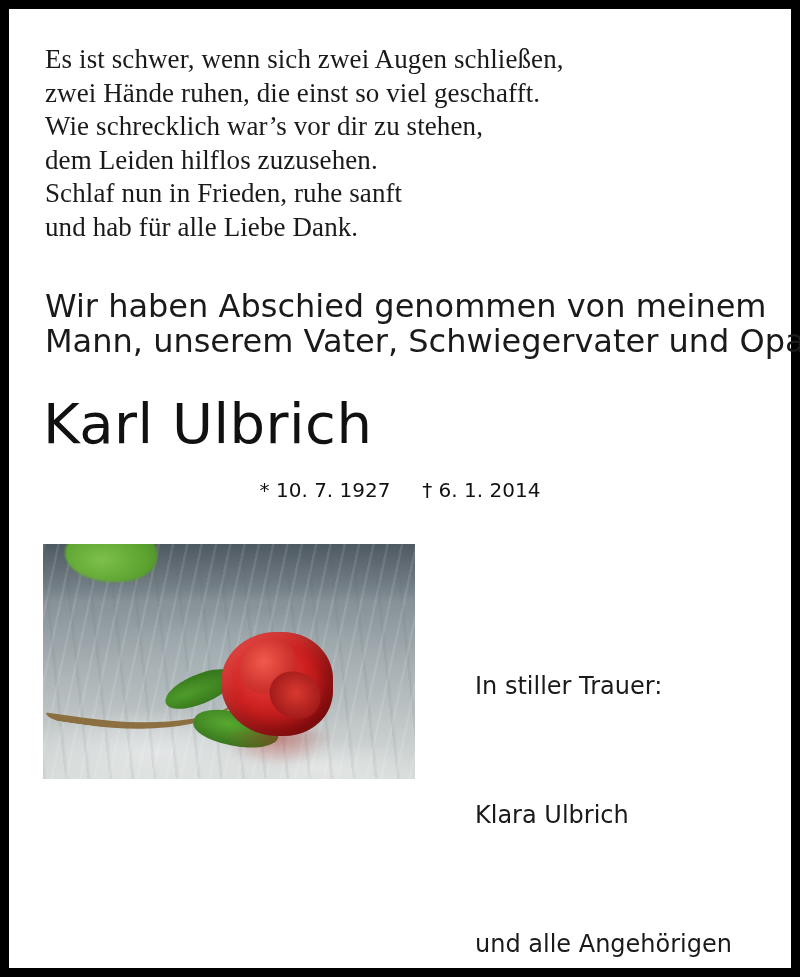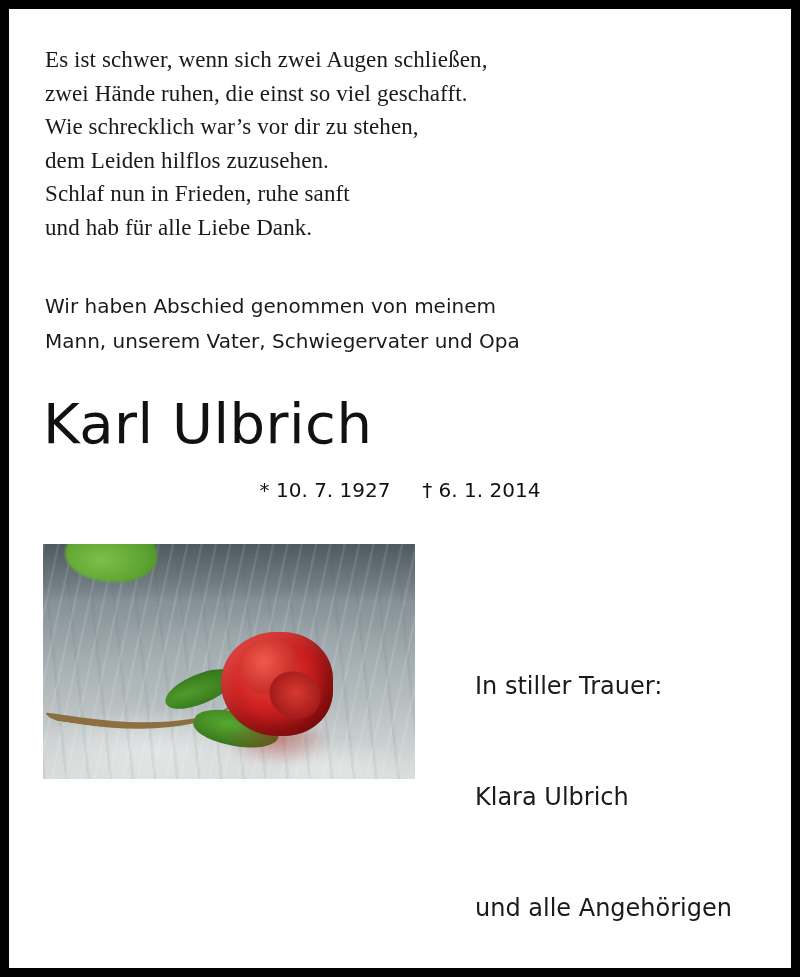--- a/index.html
+++ b/index.html
@@ -17,32 +17,32 @@
     position: relative;
     box-sizing: border-box;
     width: 800px;
     height: 977px;
     background: #ffffff;
     border: 9px solid #000000;
     padding: 26px 34px 0 34px;
   }
   .poem {
     font-family: "Liberation Serif", serif;
-    font-size: 23px;
+    font-size: 27px;
     line-height: 33.5px;
     color: #1a1a1a;
     letter-spacing: 0.1px;
     margin: 8px 0 0 2px;
   }
   .poem div {
     white-space: pre;
   }
   .intro {
     font-family: "DejaVu Sans", sans-serif;
-    font-size: 20px;
+    font-size: 32px;
     line-height: 35px;
     color: #1a1a1a;
     margin: 45px 0 4px 2px;
   }
   .intro div {
     white-space: pre;
   }
   .name {
     font-family: "DejaVu Sans", sans-serif;
     font-size: 56px;
@@ -162,21 +162,21 @@
     filter: blur(3px);
   }
   .mourning {
     font-family: "DejaVu Sans", sans-serif;
     font-size: 24px;
     line-height: 37px;
     color: #1a1a1a;
     margin: 50px 0 0 60px;
     white-space: pre;
   }
-  .mourning .indent2 { padding-left: 0px; }
+  .mourning .indent2 { padding-left: 0px; margin-top: 18px; }
 </style>
 </head>
 <body>
 
 <div class="obituary">
 
   <div class="poem">
     <div>Es ist schwer, wenn sich zwei Augen schließen,</div>
     <div>zwei Hände ruhen, die einst so viel geschafft.</div>
     <div>Wie schrecklich war’s vor dir zu stehen,</div>

